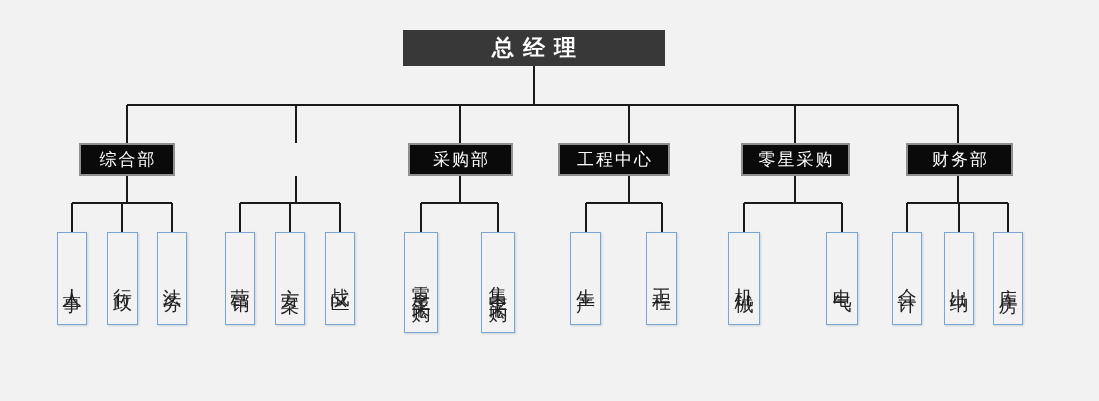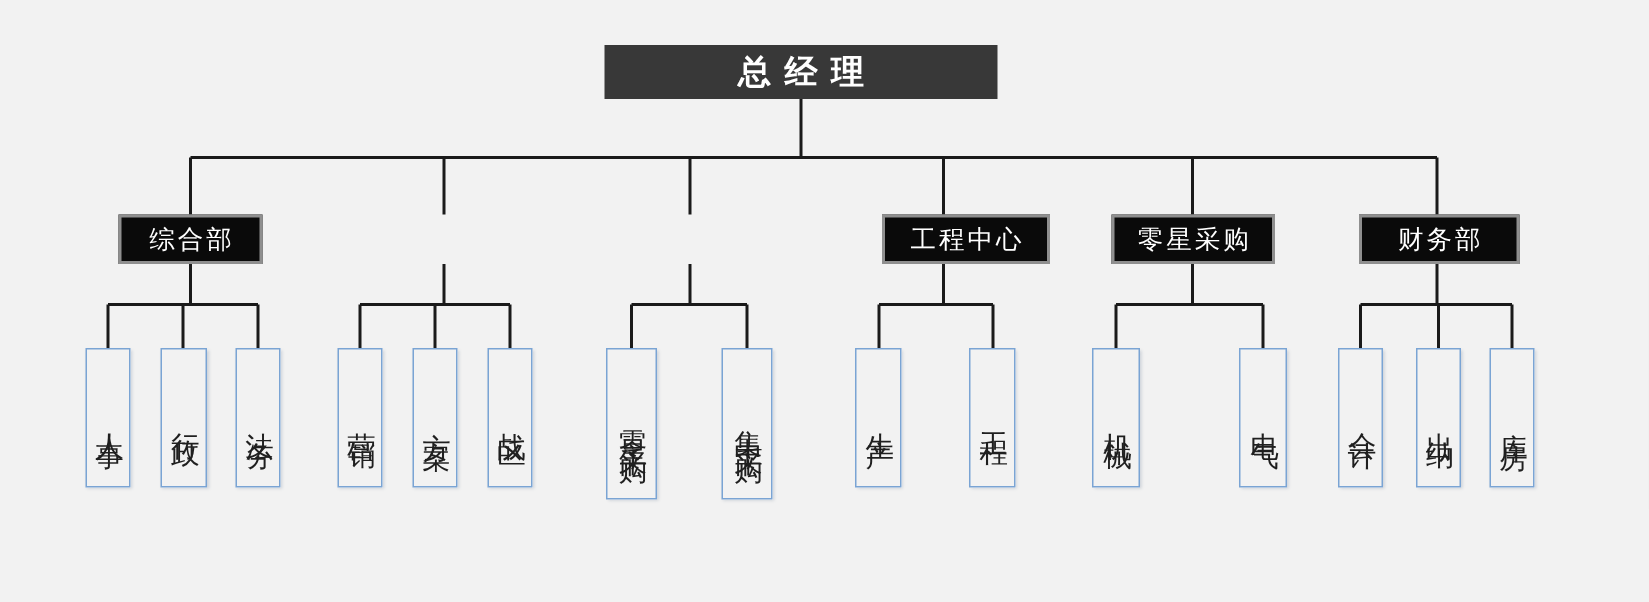--- a/index.html
+++ b/index.html
@@ -62,21 +62,22 @@
       M296 176 V203 M240 203 H340 M240 203 V232 M290 203 V232 M340 203 V232
       M460 176 V203 M421 203 H498 M421 203 V232 M498 203 V232
       M629 176 V203 M586 203 H662 M586 203 V232 M662 203 V232
       M795 176 V203 M744 203 H842 M744 203 V232 M842 203 V232
       M958 176 V203 M907 203 H1008 M907 203 V232 M959 203 V232 M1008 203 V232"></path>
   </svg>
 
   <div class="node root" style="left:403px;top:30px;width:262px;height:36px;">总经理</div>
 
   <div class="node dept" style="left:79px;top:143px;width:96px;height:33px;">综合部</div>
-  <div class="node dept" style="left:588px;top:143px;width:112px;height:33px;">工程中心</div>
+  <div class="node dept" style="left:408px;top:143px;width:105px;height:33px;">采购部</div>
+  <div class="node dept" style="left:558px;top:143px;width:112px;height:33px;">工程中心</div>
   <div class="node dept" style="left:741px;top:143px;width:109px;height:33px;">零星采购</div>
   <div class="node dept" style="left:906px;top:143px;width:107px;height:33px;">财务部</div>
 
   <div class="node child" style="left:57px;top:232px;width:30px;height:93px;">人事</div>
   <div class="node child" style="left:107px;top:232px;width:31px;height:93px;">行政</div>
   <div class="node child" style="left:157px;top:232px;width:30px;height:93px;">法务</div>
 
   <div class="node child" style="left:225px;top:232px;width:30px;height:93px;">营销</div>
   <div class="node child" style="left:275px;top:232px;width:30px;height:93px;">方案</div>
   <div class="node child" style="left:325px;top:232px;width:30px;height:93px;">战区</div>

